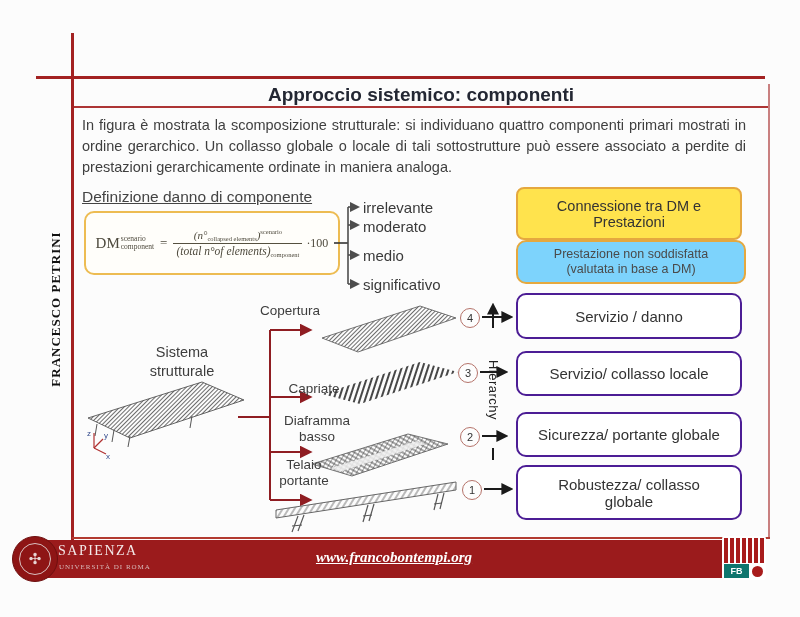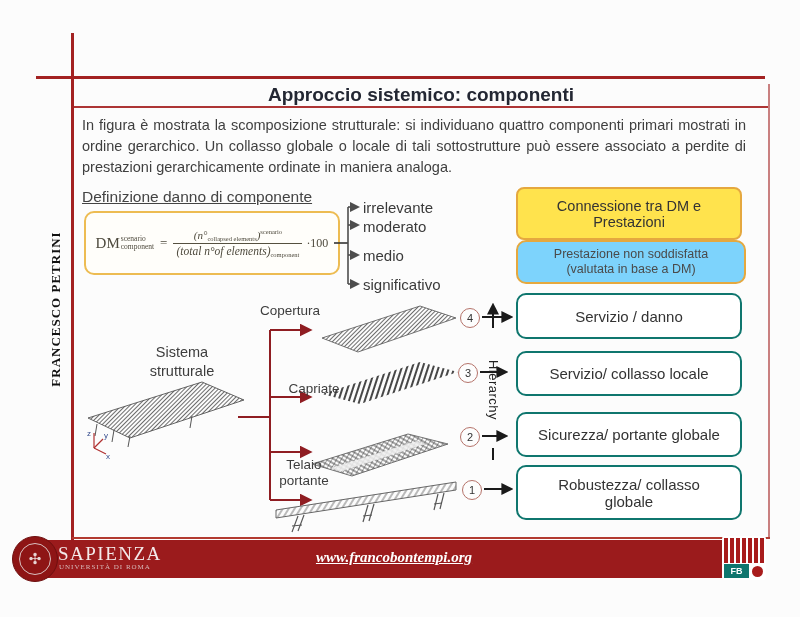--- a/index.html
+++ b/index.html
@@ -50,40 +50,40 @@
 
   
   .conn-box{left:516px;top:187px;width:226px;height:53px;background:#ffe34d;border:2px solid #e5a83f;
             border-radius:8px;display:flex;align-items:center;justify-content:center;text-align:center;
             font-size:14.5px;color:#333;padding:0 18px;box-sizing:border-box;}
   .prest-box{left:516px;top:240px;width:226px;height:40px;background:#7dd3fc;border:2px solid #e5a83f;
              border-radius:10px;display:flex;flex-direction:column;align-items:center;justify-content:center;
              font-size:12.5px;line-height:15px;color:#4a4a4a;text-align:center;}
 
   
-  .perf{left:516px;width:226px;background:#fff;border:2px solid #0f766e;border-radius:10px;
+  .perf{left:516px;width:226px;background:#fff;border:2px solid #4c1d95;border-radius:10px;
         display:flex;align-items:center;justify-content:center;text-align:center;
         font-size:15px;color:#333;padding:0 14px;box-sizing:border-box;}
 
   .comp-label{font-size:13.5px;color:#3d3d3d;text-align:center;line-height:16px;}
   .sys-label{left:122px;top:343px;width:120px;font-size:14.5px;color:#3d3d3d;text-align:center;line-height:19px;}
 
   .circle{width:18px;height:18px;border:1px solid #b5736a;border-radius:50%;background:#fdfdfd;
           display:flex;align-items:center;justify-content:center;font-size:11px;color:#333;}
 
   .hier{left:433px;top:382px;width:120px;height:16px;transform:rotate(90deg);text-align:center;
         font-size:13px;letter-spacing:0.5px;color:#222;}
 
   
   .fbar{left:33px;top:540px;width:722px;height:38px;background:#9b1b1c;}
   .sap-logo{left:12px;top:536px;width:44px;height:44px;border-radius:50%;background:#8e1515;
             border:1px solid #6d0f0f;display:flex;align-items:center;justify-content:center;}
   .sap-inner{width:30px;height:30px;border-radius:50%;border:1px solid #d9c0c0;display:flex;
              align-items:center;justify-content:center;color:#e7d4d4;font-size:15px;}
-  .sap-name{left:58px;top:543px;font-family:"Liberation Serif",serif;font-size:19px;letter-spacing:1.5px;
+  .sap-name{left:58px;top:543px;font-family:"Liberation Serif",serif;font-size:14px;letter-spacing:1.5px;
             color:#f3e9e9;}
   .sap-sub{left:59px;top:563px;font-family:"Liberation Serif",serif;font-size:7px;letter-spacing:1px;
            color:#d8bcbc;}
   .furl{left:33px;top:549px;width:722px;text-align:center;font-family:"Liberation Serif",serif;
         font-style:italic;font-weight:bold;font-size:15px;}
   .furl a{color:#fff;text-decoration:underline;}
   .stamp{left:722px;top:536px;width:44px;height:44px;background:#fff;border-radius:3px;padding:2px;
          box-sizing:border-box;display:flex;flex-direction:column;gap:1px;}
   .stamp-top{flex:1;background:
       repeating-linear-gradient(90deg,#a81c1c 0 4px,#fff 4px 6px),
@@ -203,20 +203,21 @@
     <line x1="8" y1="97" x2="40" y2="97" stroke="#8f1d22" stroke-width="2"></line>
     <line x1="40" y1="10" x2="40" y2="180" stroke="#8f1d22" stroke-width="2"></line>
     <line x1="40" y1="10" x2="80" y2="10" stroke="#8f1d22" stroke-width="2" marker-end="url(#mRed)"></line>
     <line x1="40" y1="77" x2="80" y2="77" stroke="#8f1d22" stroke-width="2" marker-end="url(#mRed)"></line>
     <line x1="40" y1="132" x2="80" y2="132" stroke="#8f1d22" stroke-width="2" marker-end="url(#mRed)"></line>
     <line x1="40" y1="180" x2="80" y2="180" stroke="#8f1d22" stroke-width="2" marker-end="url(#mRed)"></line>
   </svg>
 
   <div class="abs comp-label" style="left:252px;top:303px;width:76px">Copertura</div>
   <div class="abs comp-label" style="left:282px;top:381px;width:64px">Capriate</div>
+  <div class="abs comp-label" style="left:276px;top:413px;width:82px">Diaframma basso</div>
   <div class="abs comp-label" style="left:266px;top:457px;width:76px">Telaio portante</div>
 
   <svg class="abs" style="left:316px;top:298px" width="146" height="58">
     <polygon points="6,40 104,8 140,20 42,54" fill="url(#pHatch)" stroke="#555" stroke-width="0.8"></polygon>
   </svg>
   <svg class="abs" style="left:316px;top:350px" width="148" height="56">
     <polygon points="6,44 104,12 142,22 44,54" fill="url(#pSteep)"></polygon>
   </svg>
   <svg class="abs" style="left:308px;top:428px" width="146" height="54">
     <polygon points="4,36 100,6 140,16 44,48" fill="url(#pCross)" stroke="#555" stroke-width="0.8"></polygon>

